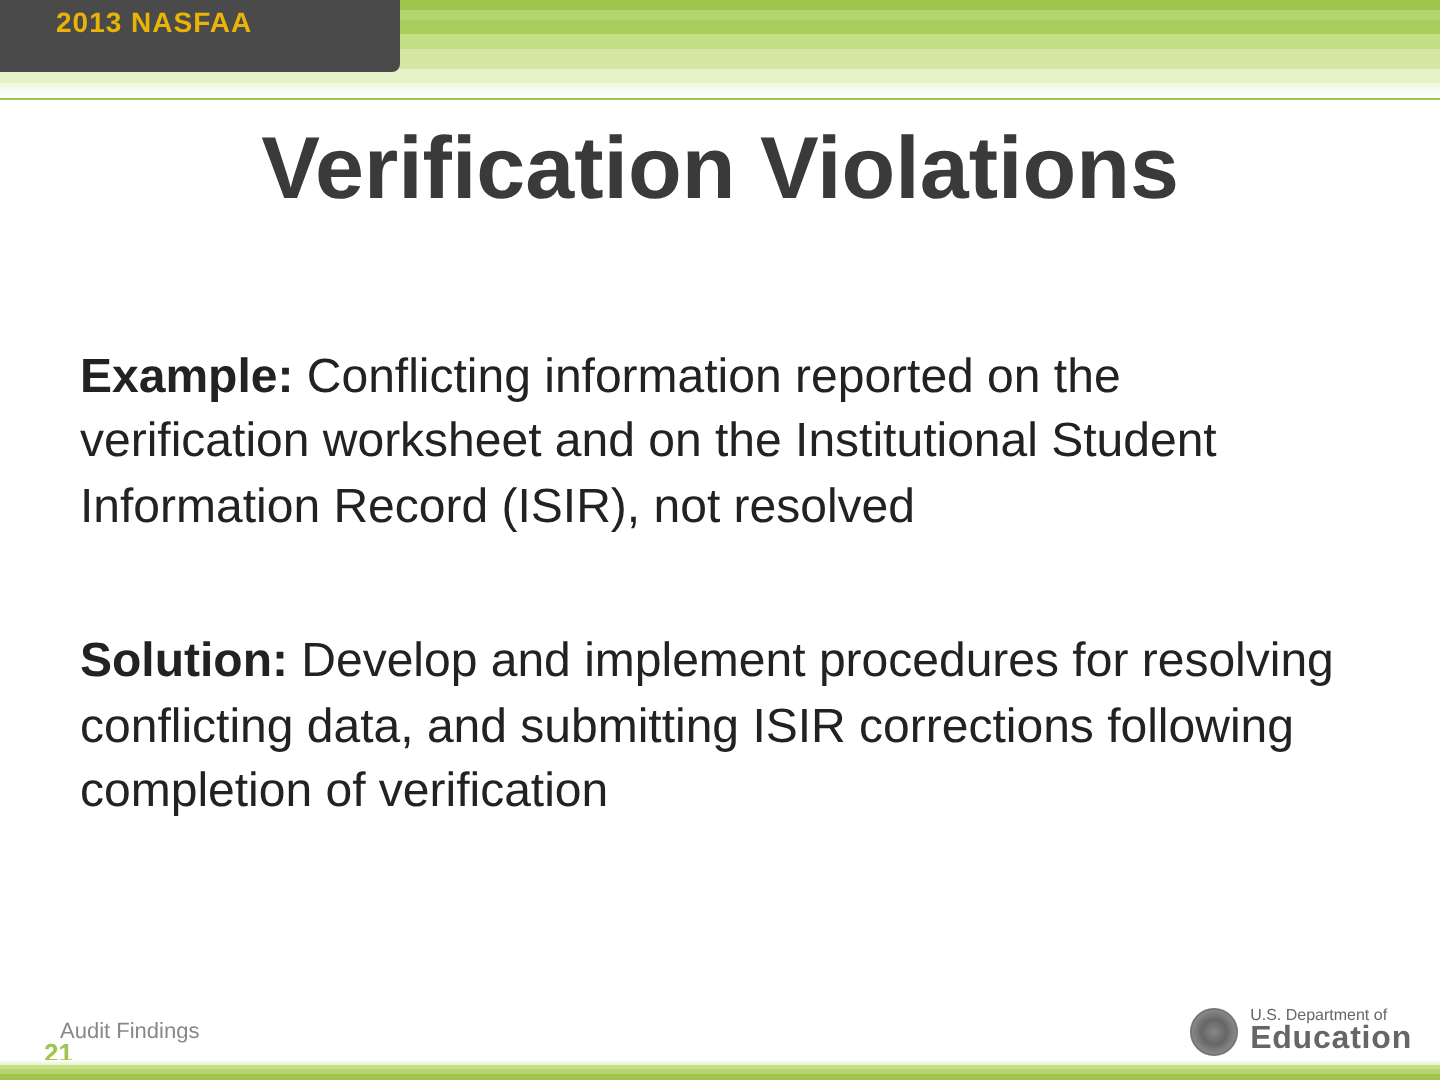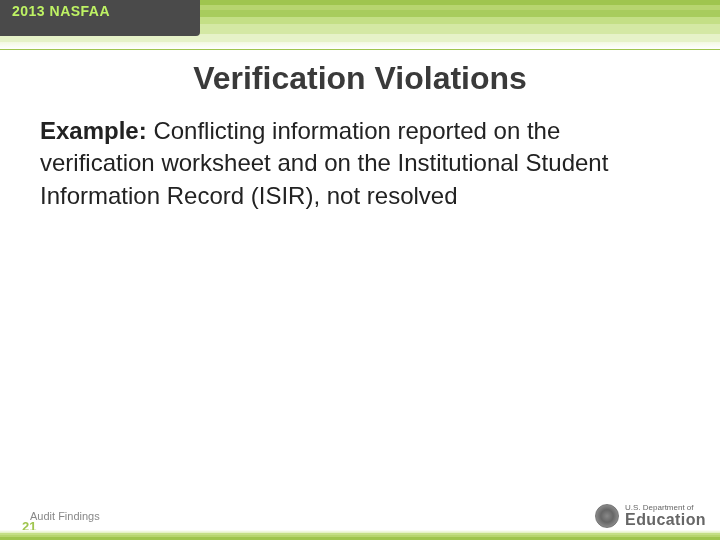--- a/index.html
+++ b/index.html
@@ -26,48 +26,48 @@
     border-bottom: 1px solid #9fc54e;
   }
   .event-badge {
     position: absolute;
     left: 0;
     top: 0;
     width: 200px;
     height: 36px;
     background: #4a4a4a;
     border-bottom-right-radius: 4px;
-    padding: 3px 12px;
-    color: #bef264;
+    padding: 3px 28px;
+    color: #eab308;
   }
   .event-line1 {
     font-size: 14px;
     font-weight: bold;
     letter-spacing: 0.5px;
   }
   .event-line2 {
     font-size: 10px;
     font-weight: bold;
   }
   .title-wrap {
     text-align: center;
     padding-top: 10px;
   }
   .title {
-    font-size: 32px;
+    font-size: 44px;
     font-weight: bold;
     color: #3a3a3a;
   }
   .content {
     padding: 18px 40px 0 40px;
     color: #222;
     font-size: 24px;
     line-height: 1.35;
   }
-  .content p { margin-bottom: 8px; }
+  .content p { margin-bottom: 8px; margin-top: 45px; }
   .label { font-weight: bold; }
   .footer {
     position: absolute;
     bottom: 0;
     left: 0;
     width: 100%;
     height: 50px;
     background: #ffffff;
   }
   .footer-bar {
@@ -129,20 +129,23 @@
 </div>
 
 <div class="title-wrap">
   <h1 class="title">Verification Violations</h1>
 </div>
 
 <div class="content">
   <p>
     <span class="label">Example:</span><span> Conflicting information reported on the verification worksheet and on the Institutional Student Information Record (ISIR), not resolved</span>
   </p>
+  <p>
+    <span class="label">Solution:</span><span> Develop and implement procedures for resolving conflicting data, and submitting ISIR corrections following completion of verification</span>
+  </p>
 </div>
 
 <div class="footer">
   <span class="page-num">21</span>
   <span class="footer-label">Audit Findings</span>
   <div class="dept-logo">
     <div class="seal"></div>
     <div class="dept-text">
       <div class="d1">U.S. Department of</div>
       <div class="d2">Education</div>

